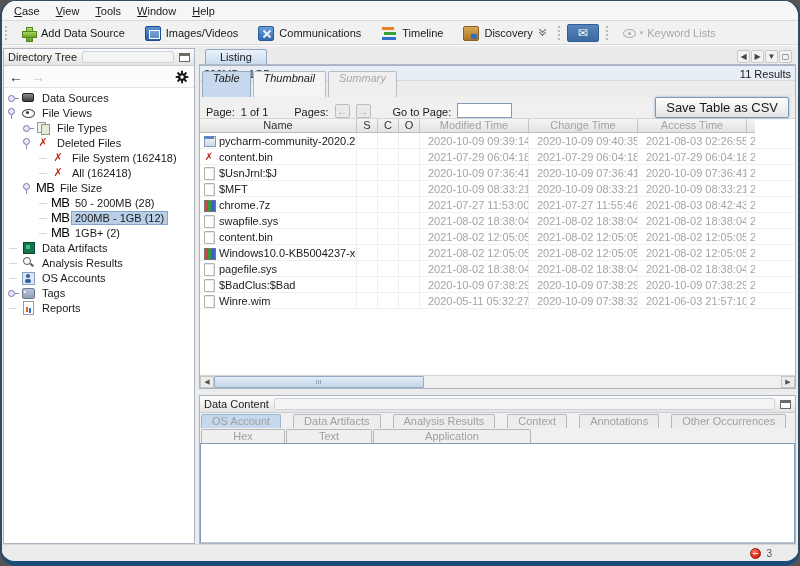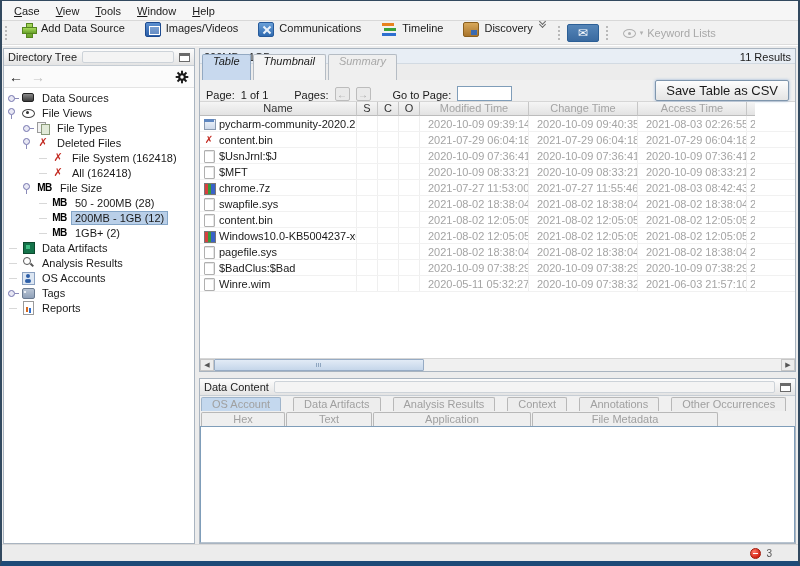--- a/index.html
+++ b/index.html
@@ -1,35 +1,35 @@
 <!DOCTYPE html>
 <html><head>
 <meta charset="utf-8">
 <style>
   * { margin:0; padding:0; box-sizing:border-box; }
   html,body { background:#555; }
   body { font-family:"Liberation Sans","DejaVu Sans",sans-serif; font-size:11px; color:#222; }
 
   .window { position:relative; width:800px; height:566px; background:#ececec;
     border-top:1px solid #32495f; border-left:2px solid #32495f; border-right:2px solid #32495f;
-    border-bottom:5px solid #1d4a77; display:flex; flex-direction:column; overflow:hidden; }
+    border-bottom:5px solid #1d4a77; display:flex; flex-direction:column; overflow:hidden;border-radius:16px; }
 
   
   .menubar { height:20px; background:#f6f6f6; border-bottom:1px solid #d8d8d8;
     display:flex; align-items:center; padding-left:4px; flex:none; }
   .menu-item { display:inline-block; padding:2px 8px; color:#1a1a1a; cursor:default; }
   .menu-item::first-letter { text-decoration:underline; }
 
   
   .toolbar { height:25px; background:#f1f1f1; border-bottom:1px solid #ffffff;
     box-shadow:inset 0 -1px 0 #dcdcdc; display:flex; align-items:stretch; flex:none; }
   .grip { width:6px; margin:3px 1px; background-image:radial-gradient(#b9b9b9 1px, transparent 1.2px);
     background-size:4px 4px; background-position:1px 1px; flex:none; }
   .tb-group { display:flex; align-items:stretch; }
-  .tb-btn { display:flex; align-items:flex-start; gap:5px; padding:0 9px; border:1px solid transparent; cursor:default; }
+  .tb-btn { display:flex; align-items:center; gap:5px; padding:0 9px; border:1px solid transparent; cursor:default; }
   .tb-label { color:#1a1a1a; white-space:nowrap; }
   .tbicon { position:relative; display:inline-block; width:16px; height:15px; flex:none; }
 
   .icon-add-data-source::before { content:''; position:absolute; left:6px; top:1px; width:5px; height:13px;
     background:linear-gradient(#a6d85c,#68a22a); border:1px solid #55851f; }
   .icon-add-data-source::after { content:''; position:absolute; left:2px; top:5px; width:13px; height:5px;
     background:linear-gradient(#a6d85c,#68a22a); border:1px solid #55851f; }
 
   .icon-images-videos { background:linear-gradient(#5b8fd0,#2b5ea8); border:1px solid #1d4a8f; border-radius:2px; }
   .icon-images-videos::after { content:''; position:absolute; left:3px; top:3px; width:9px; height:7px;
@@ -93,21 +93,21 @@
   .expander.none::after { content:''; position:absolute; left:2px; top:7px; width:8px; height:1px; background:#d8d8d8; }
 
   .ticon { position:relative; display:inline-block; width:14px; height:13px; margin:0 3px 0 1px; flex:none; text-align:center; }
   .ticon-data-sources::before { content:''; position:absolute; left:1px; top:2px; right:1px; bottom:2px;
     background:linear-gradient(#8a8a8a,#3c3c3c); border:1px solid #222; border-radius:2px; }
   .ticon-file-views::before { content:''; position:absolute; left:1px; top:3px; width:11px; height:7px; border:1px solid #444; border-radius:50%; background:#fff; }
   .ticon-file-views::after  { content:''; position:absolute; left:5px; top:5px; width:3px; height:3px; background:#333; border-radius:50%; }
   .ticon-file-types::before { content:''; position:absolute; left:1px; top:1px; width:7px; height:9px; background:#f2f2f2; border:1px solid #9a9a9a; }
   .ticon-file-types::after  { content:''; position:absolute; left:5px; top:3px; width:7px; height:9px; background:#e2ead8; border:1px solid #8a9a7a; }
   .ticon-deleted { color:#c32b22; font-weight:bold; font-size:11px; line-height:13px; }
-  .ticon-mb { width:17px; font-weight:bold; font-size:10px; letter-spacing:-0.5px; color:#000; line-height:13px; }
+  .ticon-mb { width:17px; font-weight:normal; font-size:13px; letter-spacing:-0.5px; color:#000; line-height:13px; }
   .ticon-data-artifacts::before { content:''; position:absolute; left:2px; top:1px; width:10px; height:10px; background:#15734a; border:1px solid #0c4a2e; }
   .ticon-data-artifacts::after  { content:''; position:absolute; left:5px; top:4px; width:4px; height:4px; background:#3fbf84; }
   .ticon-analysis-results::before { content:''; position:absolute; left:2px; top:1px; width:6px; height:6px; border:1.6px solid #555; border-radius:50%; }
   .ticon-analysis-results::after  { content:''; position:absolute; left:9px; top:8px; width:4px; height:1.6px; background:#555; transform:rotate(45deg); }
   .ticon-os-accounts::before { content:''; position:absolute; left:1px; top:1px; width:11px; height:11px; background:#dce6f2; border:1px solid #8aa0c0; }
   .ticon-os-accounts::after  { content:''; position:absolute; left:5px; top:3px; width:4px; height:4px; background:#2d5fa8; border-radius:50%; box-shadow:-1px 5px 0 0 #2d5fa8, 1px 5px 0 0 #2d5fa8; }
   .ticon-tags::before { content:''; position:absolute; left:1px; top:2px; width:11px; height:9px; background:linear-gradient(#b8c4d4,#8fa0b8); border:1px solid #6a7a90; border-radius:2px; }
   .ticon-tags::after  { content:''; position:absolute; left:3px; top:5px; width:2px; height:2px; background:#fff; border-radius:50%; }
   .ticon-reports::before { content:''; position:absolute; left:2px; top:0; width:9px; height:12px; background:#fff; border:1px solid #9a9a9a; }
   .ticon-reports::after  { content:''; position:absolute; left:5px; bottom:2px; width:2px; height:5px; background:#d86a1e; box-shadow:3px 1px 0 0 #2e6fd0; }
@@ -346,20 +346,28 @@
           <div class="tree-row" style="padding-left: 3px;">
             <span class="expander none"></span>
             <span class="ticon ticon-reports"></span>
             <span class="tree-label">Reports</span>
           </div>
         </div>
     </div>
 
     <div class="right-panel">
 
+      <div class="listing-tabbar">
+        <span class="listing-tab">Listing</span>
+        <span class="tabbar-fill"></span>
+        <span class="lt-ctl">◀</span>
+        <span class="lt-ctl">▶</span>
+        <span class="lt-ctl">▼</span>
+        <span class="lt-ctl">▢</span>
+      </div>
 
       <div class="listing-panel">
         <div class="breadcrumb-row">
           <span>200MB - 1GB</span>
           <span>11 Results</span>
         </div>
         <div class="viewtabs-row" id="view-tabs">
             <span class="vtab selected">Table</span>
             <span class="vtab normal">Thumbnail</span>
             <span class="vtab disabled">Summary</span>
@@ -556,21 +564,20 @@
             <span class="dct">Data Artifacts</span>
             <span class="dct">Analysis Results</span>
             <span class="dct">Context</span>
             <span class="dct">Annotations</span>
             <span class="dct">Other Occurrences</span>
           </div>
         <div class="dc-tabs2" id="dc-tabs2">
             <span class="dct2 w-hex">Hex</span>
             <span class="dct2 w-text">Text</span>
             <span class="dct2 w-app">Application</span>
-            <span class="dct2 w-meta">File Metadata</span>
           </div>
         <div class="dc-content"></div>
       </div>
 
     </div>
   </div>
 
   <div class="statusbar">
     <span class="err-badge"></span>
     <span class="badge-count">3</span>

